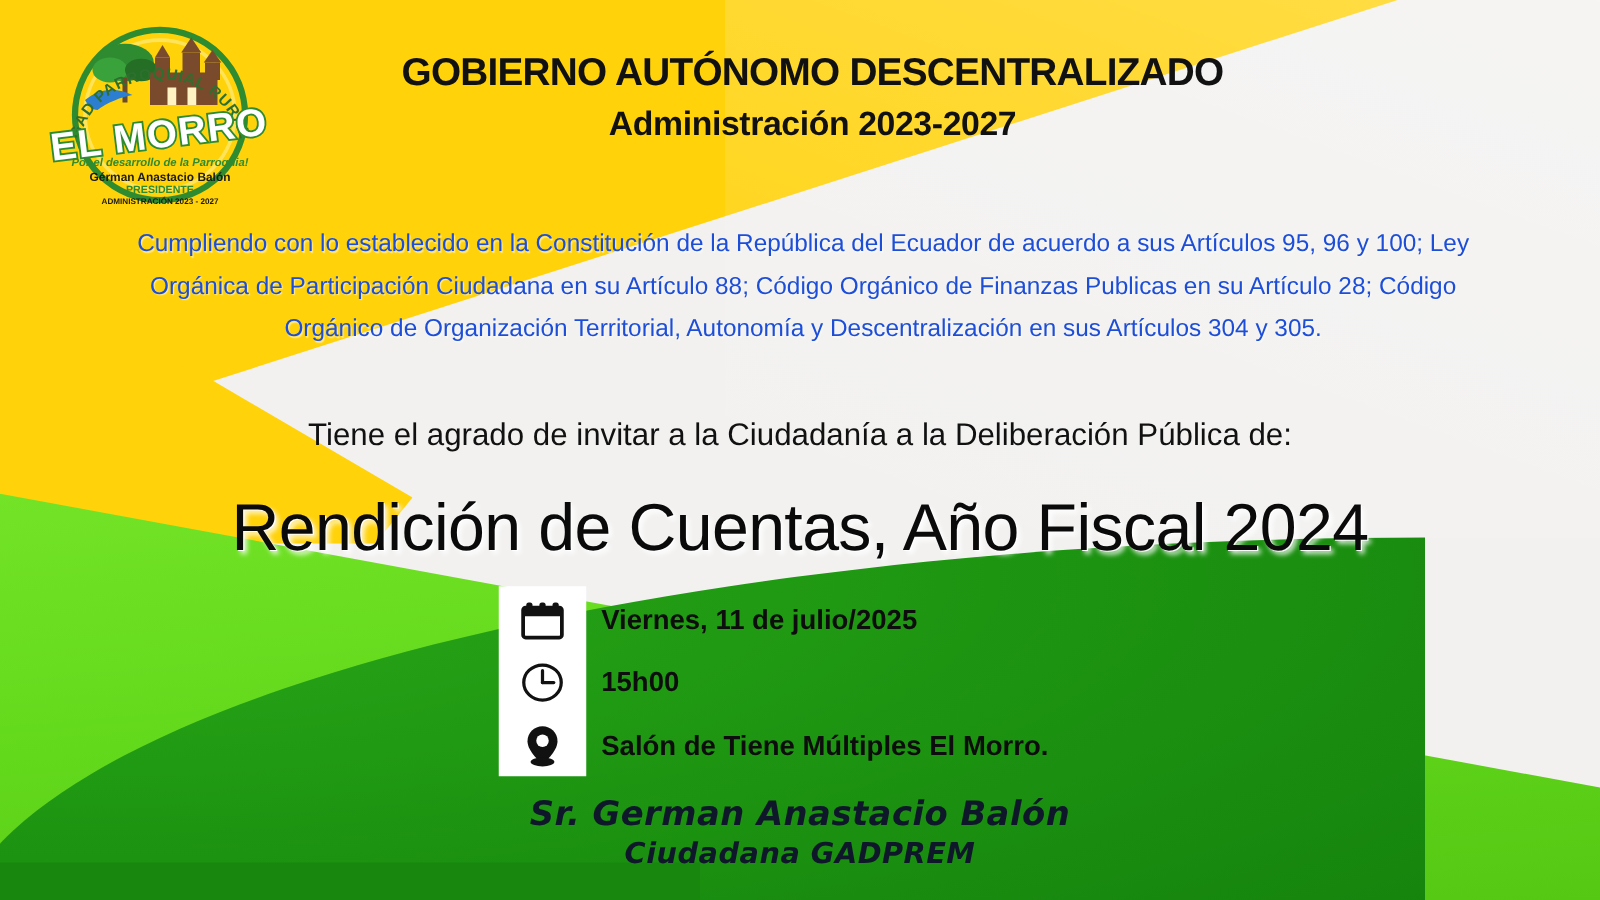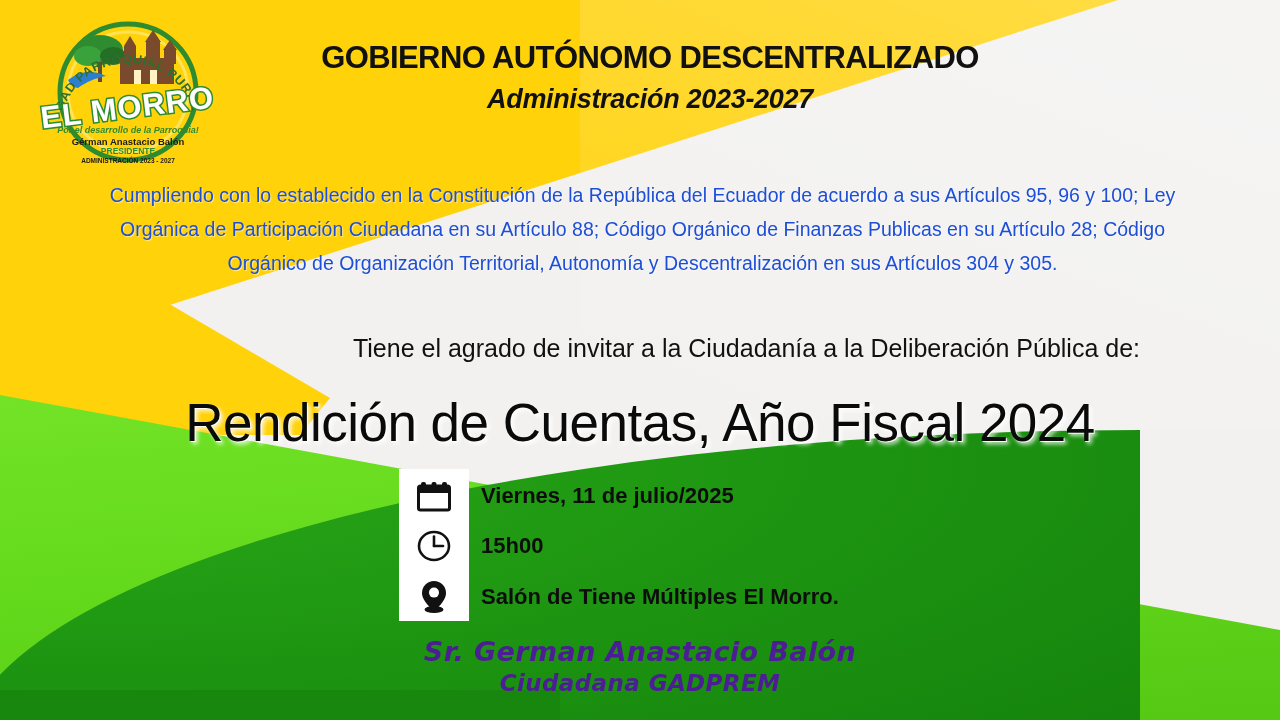--- a/index.html
+++ b/index.html
@@ -58,33 +58,33 @@
   
   .header{
     position:absolute;left:200px;top:38px;width:900px;
     text-align:center;color:#111;
   }
   .header .l1,.header .l2{
     font-size:31px;font-weight:700;letter-spacing:-0.6px;line-height:1.32;
     white-space:nowrap;
   }
   .header .l3{
-    font-size:27px;font-weight:600;letter-spacing:-0.3px;line-height:1.35;margin-top:2px;font-style:italic;
+    font-size:27px;font-weight:600;letter-spacing:-0.3px;line-height:1.35;margin-top:2px;
   }
 
   .legal{
     position:absolute;left:95px;top:178px;width:1095px;
     text-align:center;color:#1d4ed8;
     font-size:19.5px;line-height:34px;font-weight:500;
     text-shadow:1px 1px 1px rgba(255,255,255,0.55);
   }
 
   .invite{
     position:absolute;left:140px;top:332px;width:1000px;
-    text-align:right;color:#111;
+    text-align:center;color:#111;
     font-size:25px;line-height:1.3;font-weight:500;
   }
 
   .maintitle{
     position:absolute;left:0;top:392px;width:1280px;
     text-align:center;color:#0a0a0a;
     font-size:53px;font-weight:400;letter-spacing:-0.5px;
     text-shadow:3px 3px 4px rgba(255,255,255,0.85), 1px 1px 0 rgba(255,255,255,0.9);
   }
 
@@ -105,21 +105,21 @@
     width:70px;height:46px;display:flex;align-items:center;justify-content:center;
     flex:0 0 70px;
   }
   .dicon svg{display:block;}
   .dtext{
     font-size:22px;font-weight:700;color:#0d0d0d;padding-left:12px;white-space:nowrap;
   }
 
   
   .signature{
-    position:absolute;left:0;top:636px;width:1280px;text-align:center;color:#4c1d95;
+    position:absolute;left:0;top:636px;width:1280px;text-align:center;color:#0f172a;
   }
   .sig-name{
     font-size:27px;font-weight:700;line-height:1.22;
     font-family:"DejaVu Sans", sans-serif;font-style:italic;letter-spacing:0.4px;
   }
   .sig-role{
     font-size:23px;font-weight:700;line-height:1.25;
     font-family:"DejaVu Sans", sans-serif;font-style:italic;letter-spacing:0.4px;
   }
 </style>

